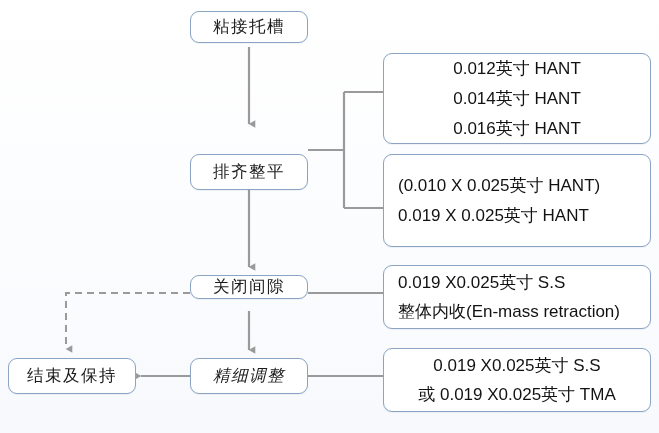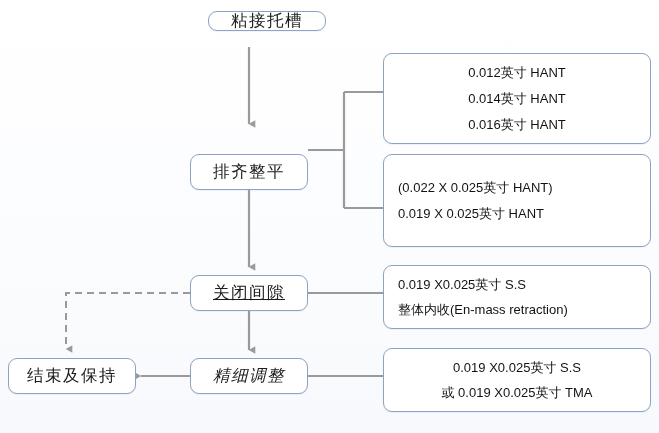--- a/index.html
+++ b/index.html
@@ -45,34 +45,34 @@
   .panel {
     position: absolute;
     box-sizing: border-box;
     background: #ffffff;
     border: 1.6px solid #8ba4c4;
     border-radius: 9px;
     display: flex;
     flex-direction: column;
     justify-content: center;
     color: #121212;
-    font-size: 13px;
+    font-size: 17px;
     box-shadow: 0 1px 1px rgba(120,145,180,0.10);
   }
   .panel .line {
     white-space: nowrap;
     line-height: 1.0;
   }
   .panel.center .line { text-align: center; }
   .panel.left .line { text-align: left; padding-left: 14px; }
 
   
-  #n-bond      { left: 208px; top: 11px;  width: 118px; height: 20px; }
+  #n-bond      { left: 190px; top: 11px;  width: 118px; height: 32px; }
   #n-level     { left: 190px; top: 132px; width: 118px; height: 36px; margin-top: 22px; }
-  #n-close     { left: 190px; top: 275px; width: 118px; height: 36px; text-decoration: underline; }
+  #n-close     { left: 190px; top: 275px; width: 118px; height: 24px; }
   #n-detail    { left: 190px; top: 358px; width: 118px; height: 36px; font-style: italic; }
   #n-finish    { left: 8px;   top: 358px; width: 128px; height: 36px; }
 
   #p-align     { left: 383px; top: 53px;  width: 268px; height: 91px;  }
   #p-align .line { margin: 6.5px 0; }
   #p-rect      { left: 383px; top: 154px; width: 268px; height: 93px; }
   #p-rect .line { margin: 6.5px 0; }
   #p-space     { left: 383px; top: 265px; width: 268px; height: 64px; }
   #p-space .line { margin: 6px 0; }
   #p-finish    { left: 383px; top: 348px; width: 268px; height: 64px; }
@@ -136,21 +136,21 @@
     <span>结束及保持</span>
   </div>
 
   <div class="panel center" id="p-align">
     <div class="line">0.012英寸 HANT</div>
     <div class="line">0.014英寸 HANT</div>
     <div class="line">0.016英寸 HANT</div>
   </div>
 
   <div class="panel left" id="p-rect">
-    <div class="line">(0.022 X 0.025英寸 HANT)</div>
+    <div class="line">(0.010 X 0.025英寸 HANT)</div>
     <div class="line">0.019 X 0.025英寸 HANT</div>
   </div>
 
   <div class="panel left" id="p-space">
     <div class="line">0.019 X0.025英寸 S.S</div>
     <div class="line">整体内收(En-mass retraction)</div>
   </div>
 
   <div class="panel center" id="p-finish">
     <div class="line">0.019 X0.025英寸 S.S</div>

